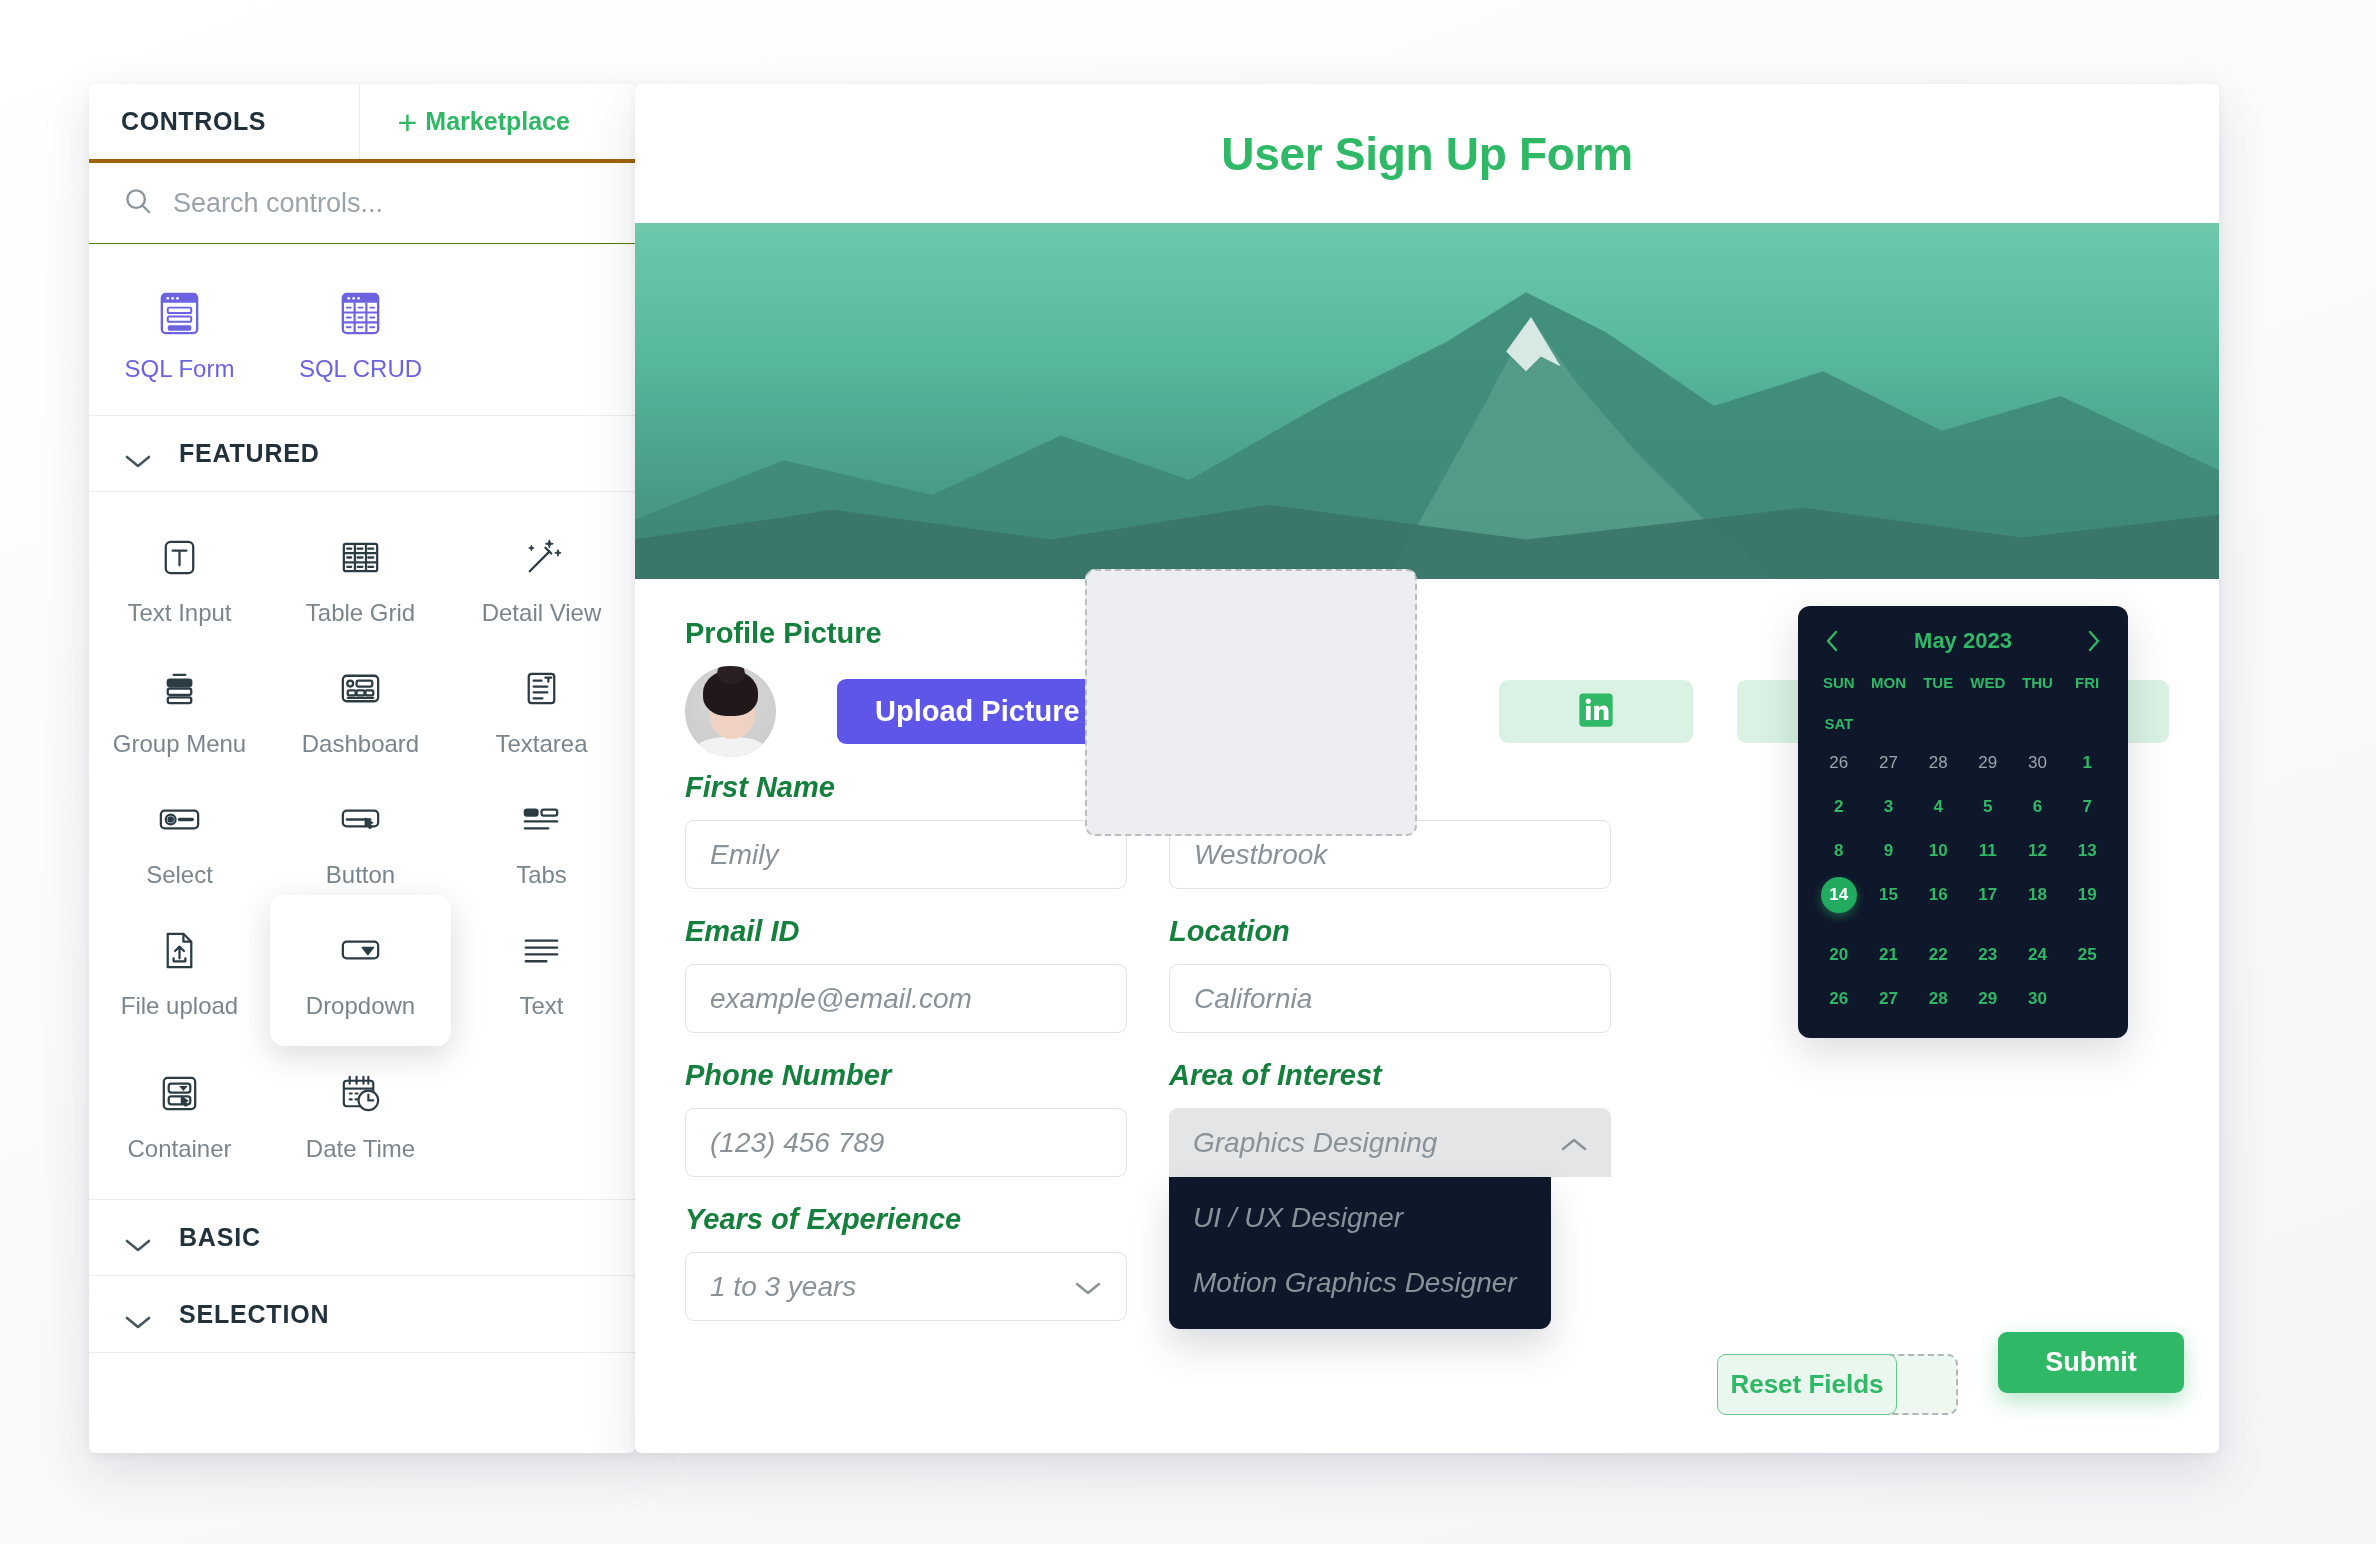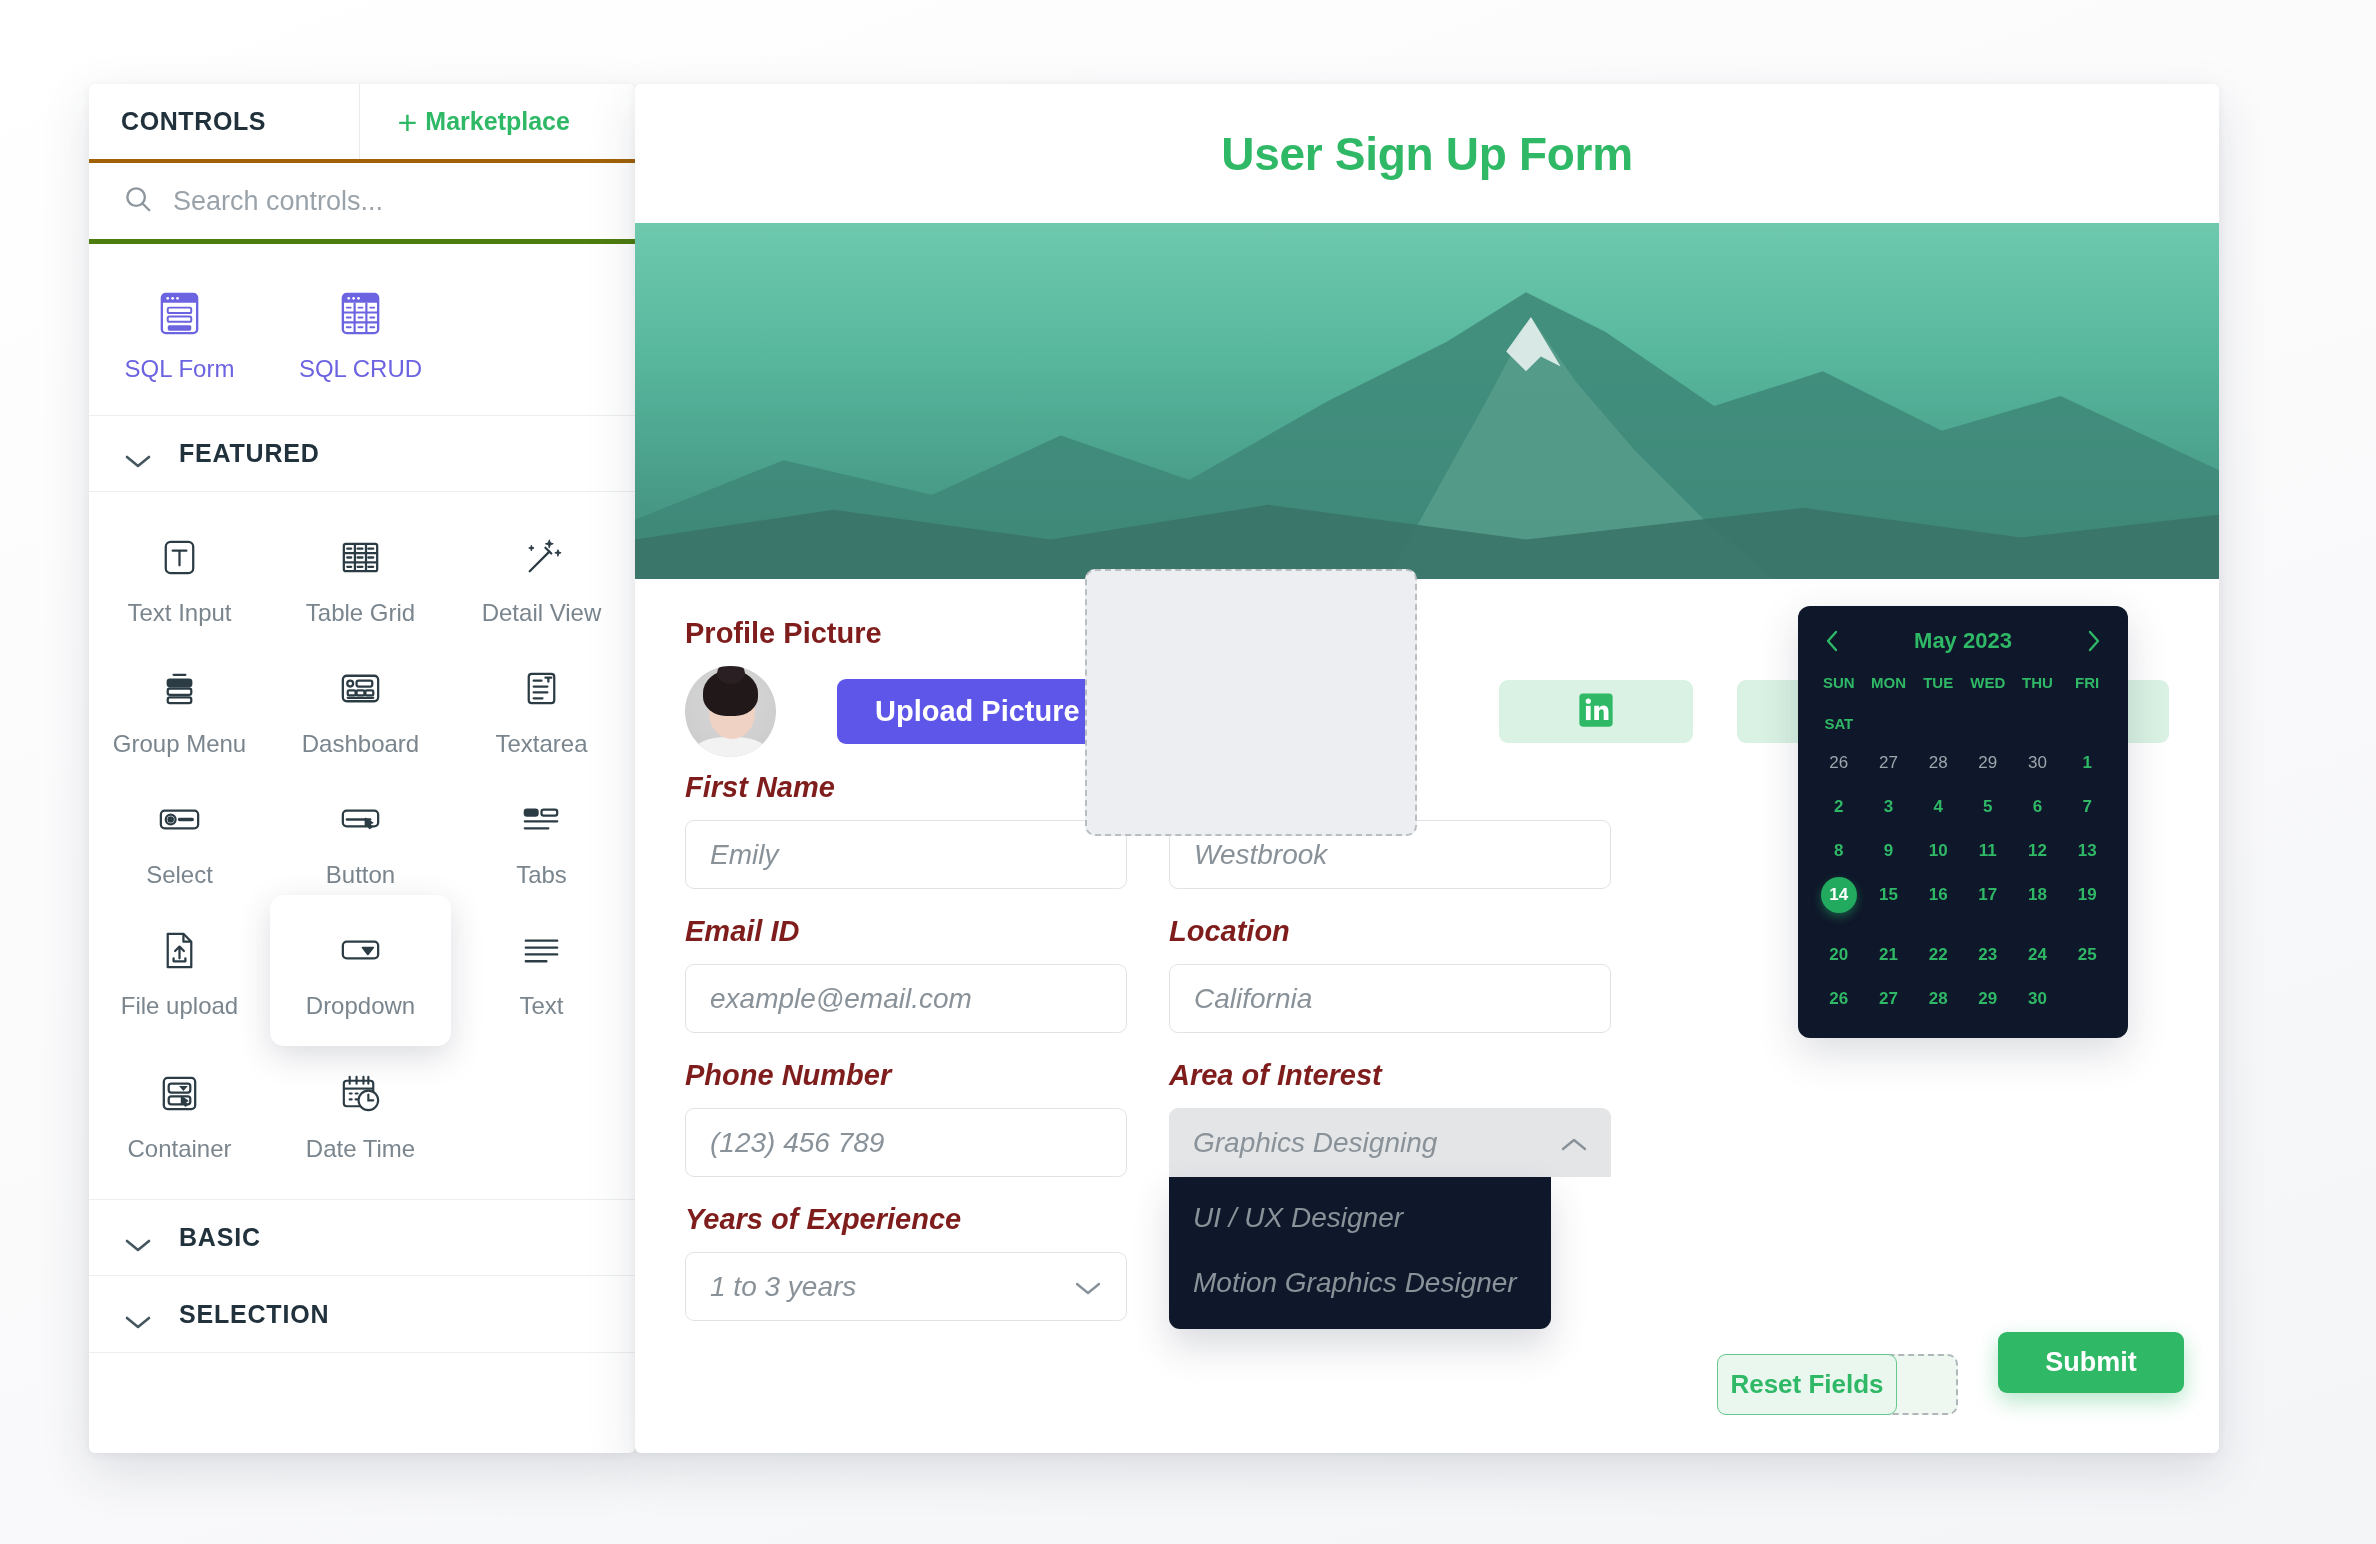--- a/index.html
+++ b/index.html
@@ -28,21 +28,21 @@
     padding-left: 32px;
   }
   .sb-tab.market {
     border-left: 1px solid #e9ebee;
     color: #2fb866; font-weight: 700; letter-spacing: 0;
     gap: 6px; justify-content: flex-start; padding-left: 38px;
   }
   .plus { font-size: 34px; font-weight: 400; line-height: 1; margin-right: 2px; }
 
   .sb-search { height: 81px; display: flex; align-items: center;
-               gap: 20px; padding: 0 34px; border-bottom: 5px solid #4d7c0f; }
+               gap: 20px; padding: 0 34px; border-bottom: 1px solid #4d7c0f; }
   .sb-search input {
     border: 0; outline: 0; font-size: 27px; color: #414e57;
     font-family: inherit; background: transparent; width: 100%;
   }
   .sb-search input::placeholder { color: #9aa3aa; }
 
   .sb-grid { display: flex; flex-wrap: wrap; padding: 18px 0 22px 0; }
   .sb-cell {
     width: 181px; padding: 22px 0 14px 0;
     display: flex; flex-direction: column; align-items: center; gap: 16px;
@@ -79,21 +79,21 @@
     font-size: 46px; font-weight: 700; color: #2fb866; letter-spacing: -0.3px;
   }
   .hero { height: 356px; position: relative; overflow: hidden;
           background: linear-gradient(180deg,#5cc2a6 0%,#4aa791 45%,#3d7f72 100%); }
   .hero .sky { position:absolute; inset:0;
     background: linear-gradient(180deg,#6ec9ad 0%,#57b79d 38%,#3f8a79 100%); }
   .hero svg { position: absolute; bottom: 0; left: 0; width: 100%; height: 100%; }
 
   .body { padding: 38px 50px 0 50px; }
 
-  .lab { font-size: 29px; font-weight: 700; color: #7f1d1d; margin-bottom: 16px; }
+  .lab { font-size: 29px; font-weight: 700; color: #15803d; margin-bottom: 16px; }
 
   .prow { display: flex; align-items: center; gap: 0; margin-top: 6px; }
   .avatar {
     width: 91px; height: 91px; border-radius: 50%;
     background: radial-gradient(circle at 50% 38%, #d8d8d8 0%, #cfcfcf 62%, #c7c7c7 100%);
     position: relative; overflow: hidden; flex: 0 0 auto;
   }
   .avatar .hair { position:absolute; left:18px; top:4px; width:55px; height:46px;
     background:#21181a; border-radius:50% 50% 42% 42%; }
   .avatar .bun { position:absolute; left:32px; top:-4px; width:28px; height:22px;

